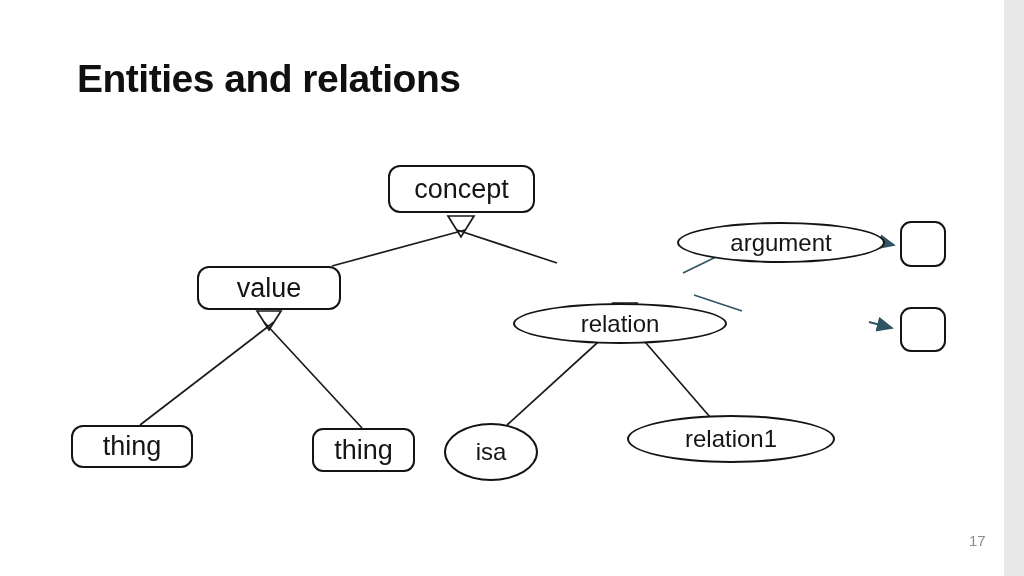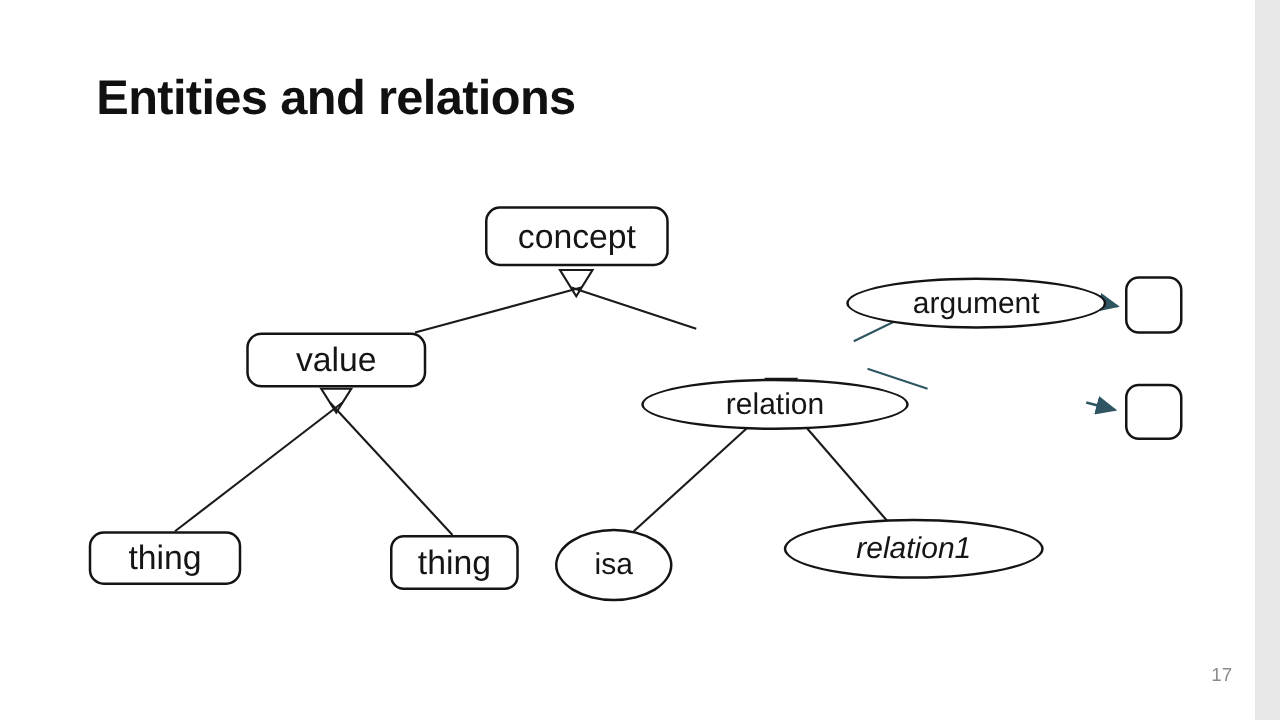--- a/index.html
+++ b/index.html
@@ -89,21 +89,21 @@
 
   <div class="node ellipse" style="left:677px;top:222px;width:208px;height:41px;">
     <span>argument</span>
   </div>
 
 
   <div class="node ellipse" style="left:444px;top:423px;width:94px;height:58px;">
     <span>isa</span>
   </div>
 
-  <div class="node ellipse" style="left:627px;top:415px;width:208px;height:48px;font-style:italic;">
+  <div class="node ellipse" style="left:627px;top:415px;width:208px;height:48px;">
     <span>relation1</span>
   </div>
 
   <div class="node rsquare" style="left:900px;top:221px;width:46px;height:46px;">
     <span></span>
   </div>
 
   <div class="node rsquare" style="left:900px;top:307px;width:46px;height:45px;">
     <span></span>
   </div>

